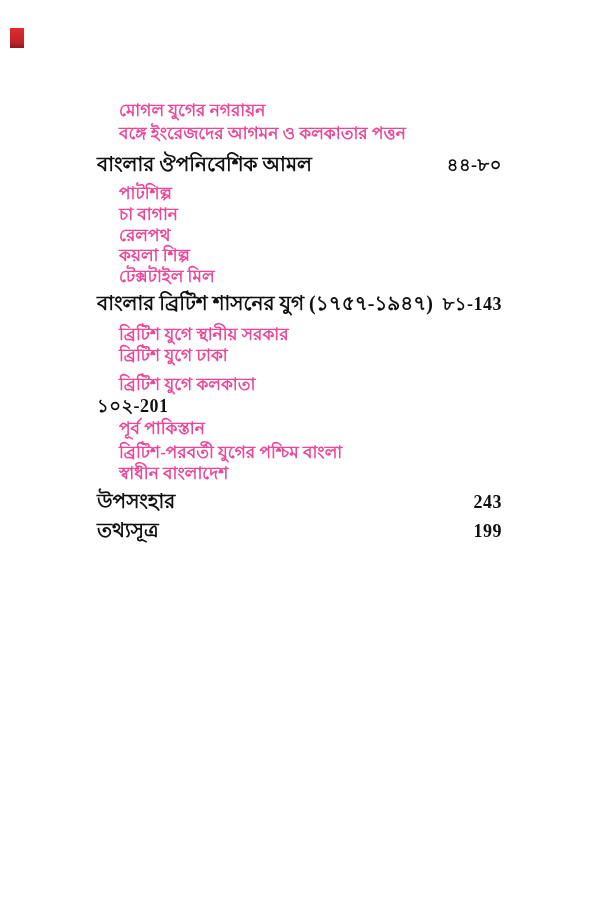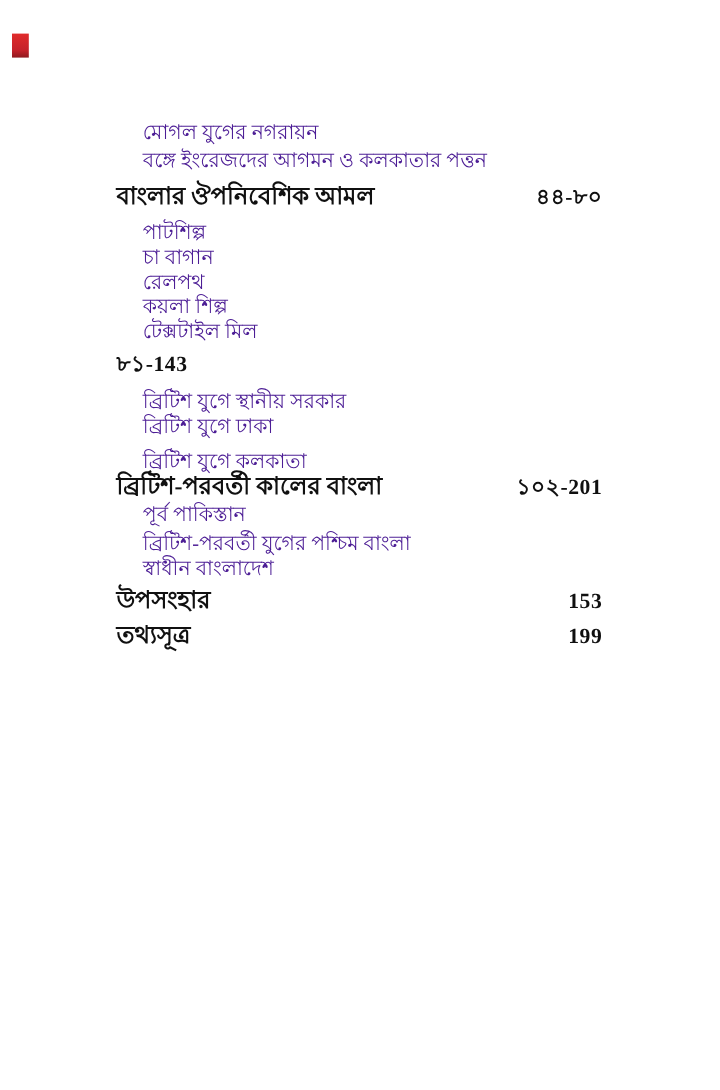--- a/index.html
+++ b/index.html
@@ -35,21 +35,22 @@
     justify-content: space-between;
     align-items: baseline;
     white-space: nowrap;
     color: #222222;
   }
   .toc-row.sub {
     left: 119px;
     width: 383px;
     font-size: 17px;
     line-height: 22px;
-    color: #4c1d95;
+    color: #ec4899;
+    font-weight: bold;
   }
   .toc-row.head {
     font-size: 20px;
     line-height: 25px;
     font-weight: bold;
     color: #101010;
   }
   .toc-pages {
     font-weight: bold;
     font-size: 18px;
@@ -94,55 +95,55 @@
 
     <div class="toc-row sub" style="top:245px">
       <span>কয়লা শিল্প</span>
     </div>
 
     <div class="toc-row sub" style="top:266px">
       <span>টেক্সটাইল মিল</span>
     </div>
 
     <div class="toc-row head" style="top:291px">
+      <span>বাংলার ব্রিটিশ শাসনের যুগ (১৭৫৭-১৯৪৭)</span>
       <span class="toc-pages">৮১-143</span>
     </div>
 
     <div class="toc-row sub" style="top:324px">
       <span>ব্রিটিশ যুগে স্থানীয় সরকার</span>
     </div>
 
     <div class="toc-row sub" style="top:345px">
       <span>ব্রিটিশ যুগে ঢাকা</span>
     </div>
 
     <div class="toc-row sub" style="top:374px">
       <span>ব্রিটিশ যুগে কলকাতা</span>
     </div>
 
     <div class="toc-row head" style="top:394px">
-      <span>ব্রিটিশ-পরবর্তী কালের বাংলা</span>
       <span class="toc-pages">১০২-201</span>
     </div>
 
     <div class="toc-row sub" style="top:418px">
       <span>পূর্ব পাকিস্তান</span>
     </div>
 
     <div class="toc-row sub" style="top:442px">
       <span>ব্রিটিশ-পরবর্তী যুগের পশ্চিম বাংলা</span>
     </div>
 
     <div class="toc-row sub" style="top:463px">
       <span>স্বাধীন বাংলাদেশ</span>
     </div>
 
     <div class="toc-row head" style="top:489px">
       <span>উপসংহার</span>
-      <span class="toc-pages">153</span>
+      <span class="toc-pages">243</span>
     </div>
 
     <div class="toc-row head" style="top:518px">
       <span>তথ্যসূত্র</span>
       <span class="toc-pages">199</span>
     </div>
 
   </div>
 </div>
 

